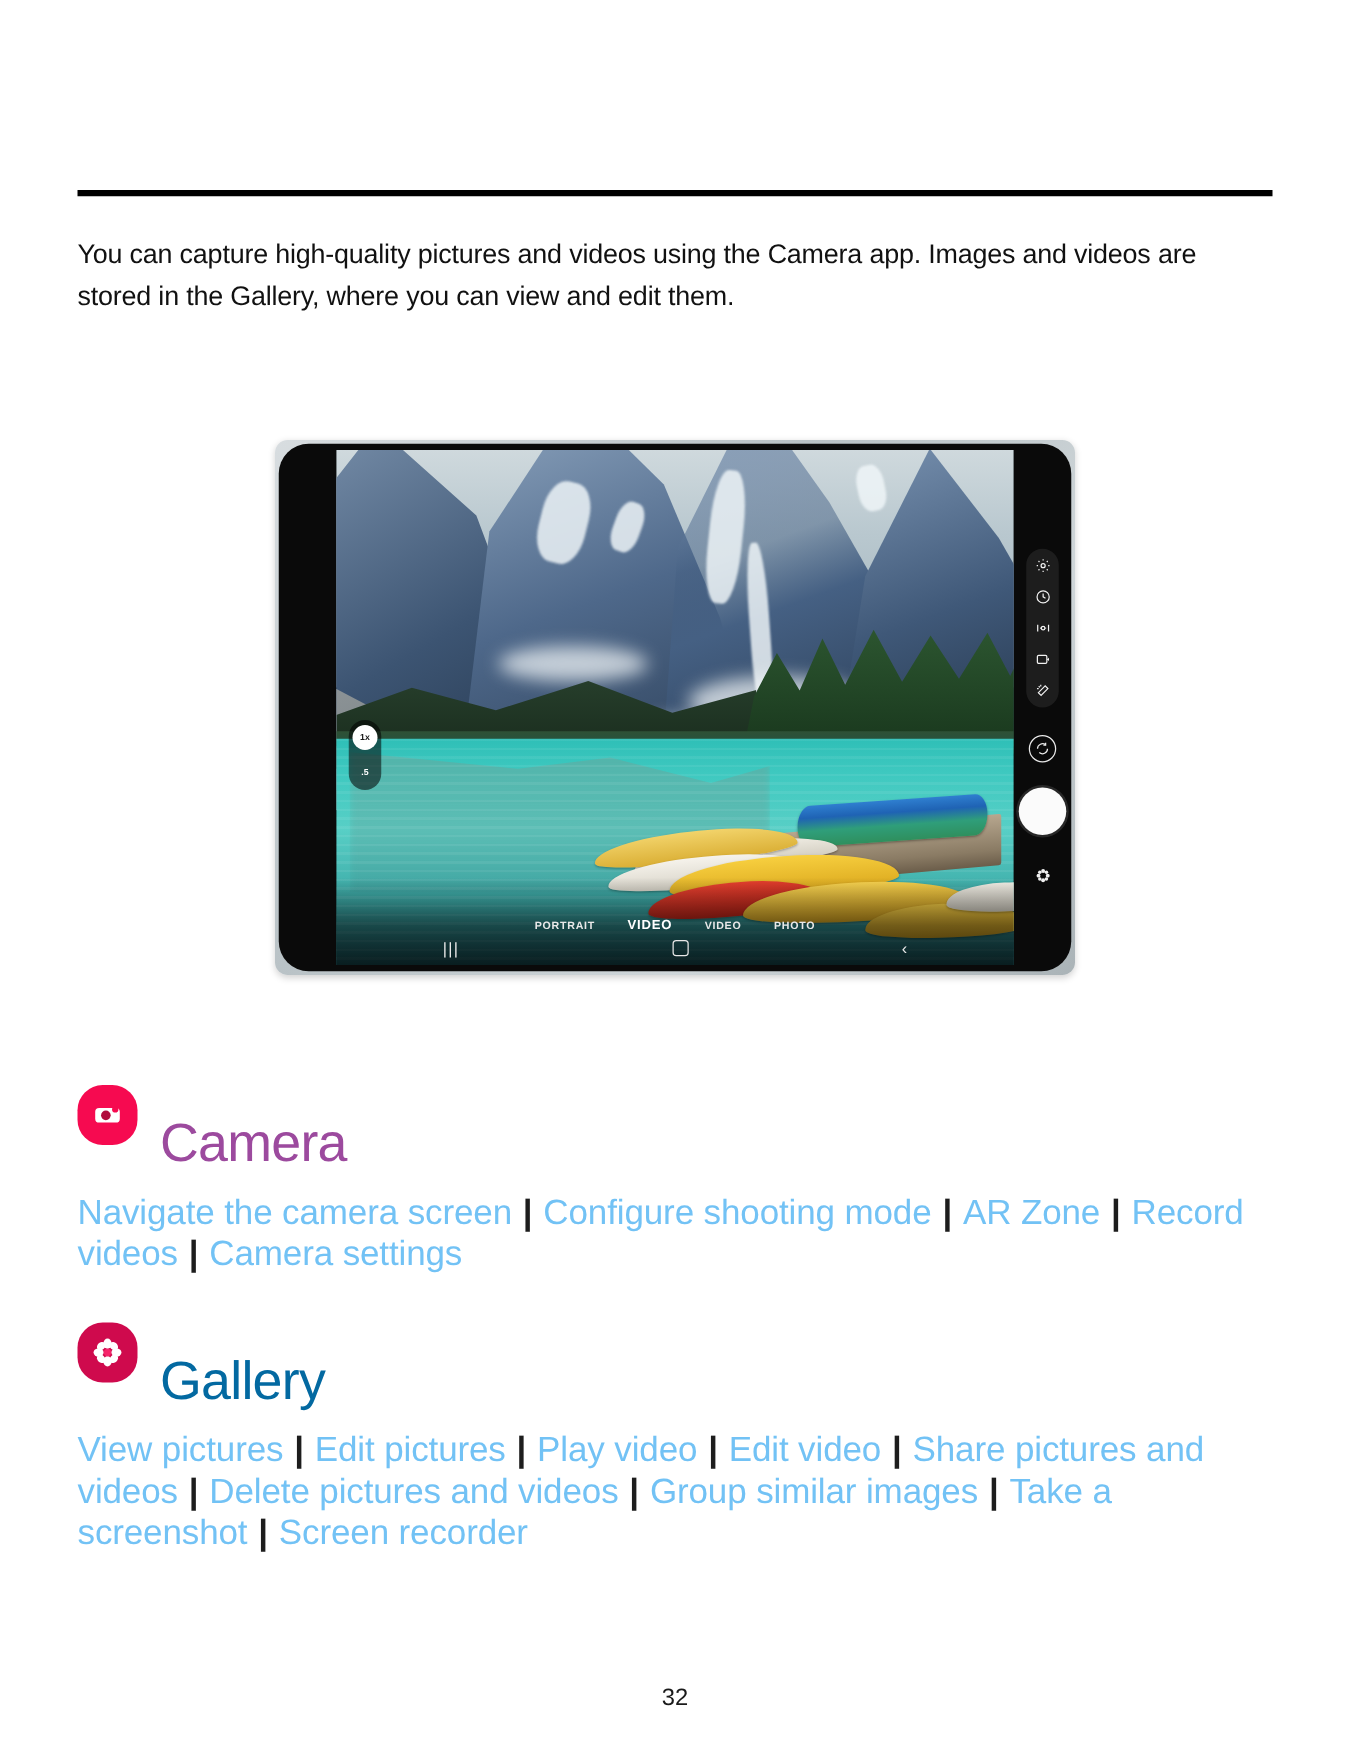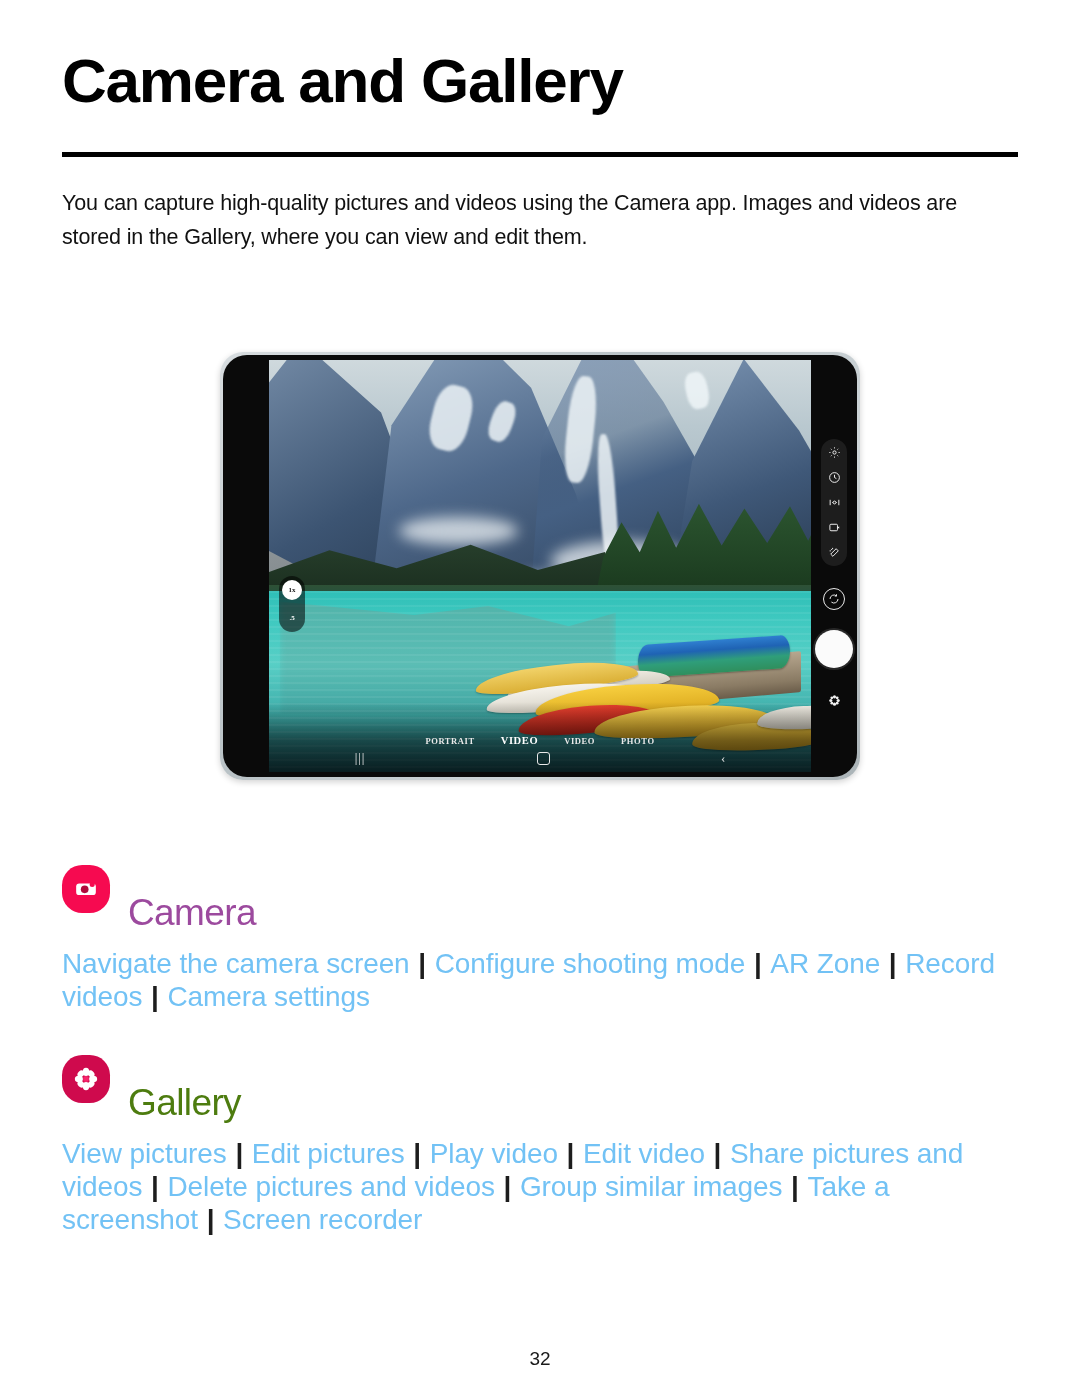--- a/index.html
+++ b/index.html
@@ -59,26 +59,25 @@
   .device-wrap {
     position: absolute;
     left: 220px;
     top: 352px;
     width: 640px;
     height: 428px;
   }
   .device-outer {
     position: absolute;
     inset: 0;
-    border-radius: 23px;
+    border-radius: 10px;
     background: linear-gradient(135deg,#d8dde0 0%, #b9c2c6 40%, #cfd6d9 70%, #aab3b7 100%);
     padding: 3px;
     box-sizing: border-box;
     box-shadow: 0 2px 6px rgba(0,0,0,0.18);
-    font-family: Liberation Serif, serif;
   }
   .device-body {
     position: absolute;
     inset: 3px;
     border-radius: 24px;
     background: #0a0a0a;
     overflow: hidden;
   }
   .screen {
     position: absolute;
@@ -282,21 +281,21 @@
   .app-icon {
     width:48px; height:48px;
     border-radius: 34% / 34%;
     display:flex; align-items:center; justify-content:center;
     flex: 0 0 auto;
   }
   .app-icon.squircle {
     border-radius: 42% 42% 42% 42% / 42% 42% 42% 42%;
   }
   .sec-title {
-    font-size:37px;
+    font-size:43px;
     font-weight:500;
     letter-spacing:-0.6px;
     line-height:1;
     margin-top:48px;
   }
   .sec-links {
     margin-top:16px;
     font-size:28px;
     line-height:33px;
     letter-spacing:-0.1px;
@@ -327,21 +326,20 @@
     text-align:center;
     font-size:19px;
     color:#1a1a1a;
   }
 </style>
 </head>
 <body>
 
 <div class="page">
 
-  <div class="page-title">Camera and Gallery</div>
   <div class="title-rule"></div>
 
   <div class="intro">You can capture high-quality pictures and videos using the Camera app. Images and videos are stored in the Gallery, where you can view and edit them.</div>
 
   <div class="device-wrap">
     <div class="device-outer">
       <div class="device-body">
 
         <div class="screen">
           <div class="scene">
@@ -486,20 +484,20 @@
             <ellipse cx="8.4" cy="16" rx="4.3" ry="3.5"></ellipse>
             <ellipse cx="23.6" cy="16" rx="4.3" ry="3.5"></ellipse>
             <ellipse cx="10.6" cy="10.6" rx="4" ry="3.2" transform="rotate(-45 10.6 10.6)"></ellipse>
             <ellipse cx="21.4" cy="21.4" rx="4" ry="3.2" transform="rotate(-45 21.4 21.4)"></ellipse>
             <ellipse cx="21.4" cy="10.6" rx="3.2" ry="4" transform="rotate(-45 21.4 10.6)"></ellipse>
             <ellipse cx="10.6" cy="21.4" rx="3.2" ry="4" transform="rotate(-45 10.6 21.4)"></ellipse>
           </g>
           <circle cx="16" cy="16" r="3.1" fill="#f6256b"></circle>
         </svg>
       </div>
-      <div class="sec-title" id="gallery-title" style="color: #4d7c0f;">Gallery</div>
+      <div class="sec-title" id="gallery-title" style="color: #0369a1;">Gallery</div>
     </div>
     <div class="sec-links" id="gallery-links"><a href="#" style="color: rgb(114, 194, 245);">View pictures</a><span class="sep" style="color: rgb(29, 29, 29);"> | </span><a href="#" style="color: rgb(114, 194, 245);">Edit pictures</a><span class="sep" style="color: rgb(29, 29, 29);"> | </span><a href="#" style="color: rgb(114, 194, 245);">Play video</a><span class="sep" style="color: rgb(29, 29, 29);"> | </span><a href="#" style="color: rgb(114, 194, 245);">Edit video</a><span class="sep" style="color: rgb(29, 29, 29);"> | </span><a href="#" style="color: rgb(114, 194, 245);">Share pictures and videos</a><span class="sep" style="color: rgb(29, 29, 29);"> | </span><a href="#" style="color: rgb(114, 194, 245);">Delete pictures and videos</a><span class="sep" style="color: rgb(29, 29, 29);"> | </span><a href="#" style="color: rgb(114, 194, 245);">Group similar images</a><span class="sep" style="color: rgb(29, 29, 29);"> | </span><a href="#" style="color: rgb(114, 194, 245);">Take a screenshot</a><span class="sep" style="color: rgb(29, 29, 29);"> | </span><a href="#" style="color: rgb(114, 194, 245);">Screen recorder</a></div>
   </div>
 
   <div class="pagenum">32</div>
 
 </div>
 
 </body></html>

